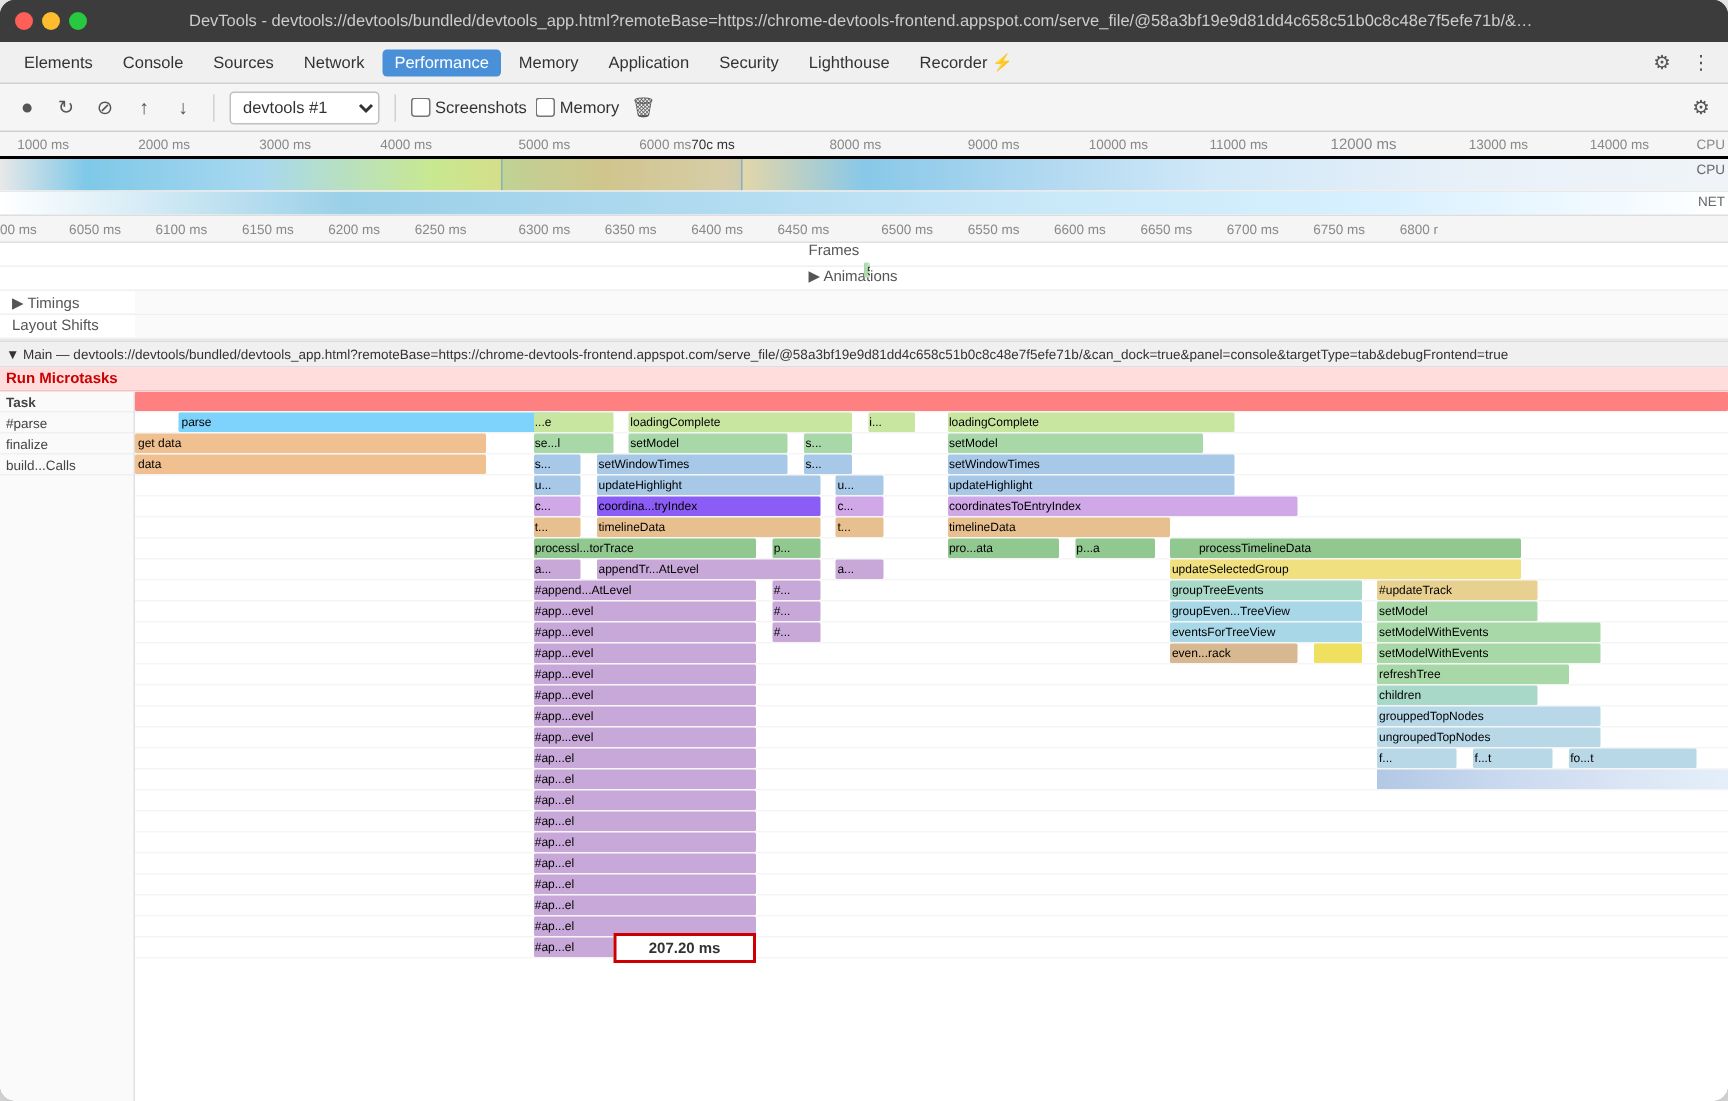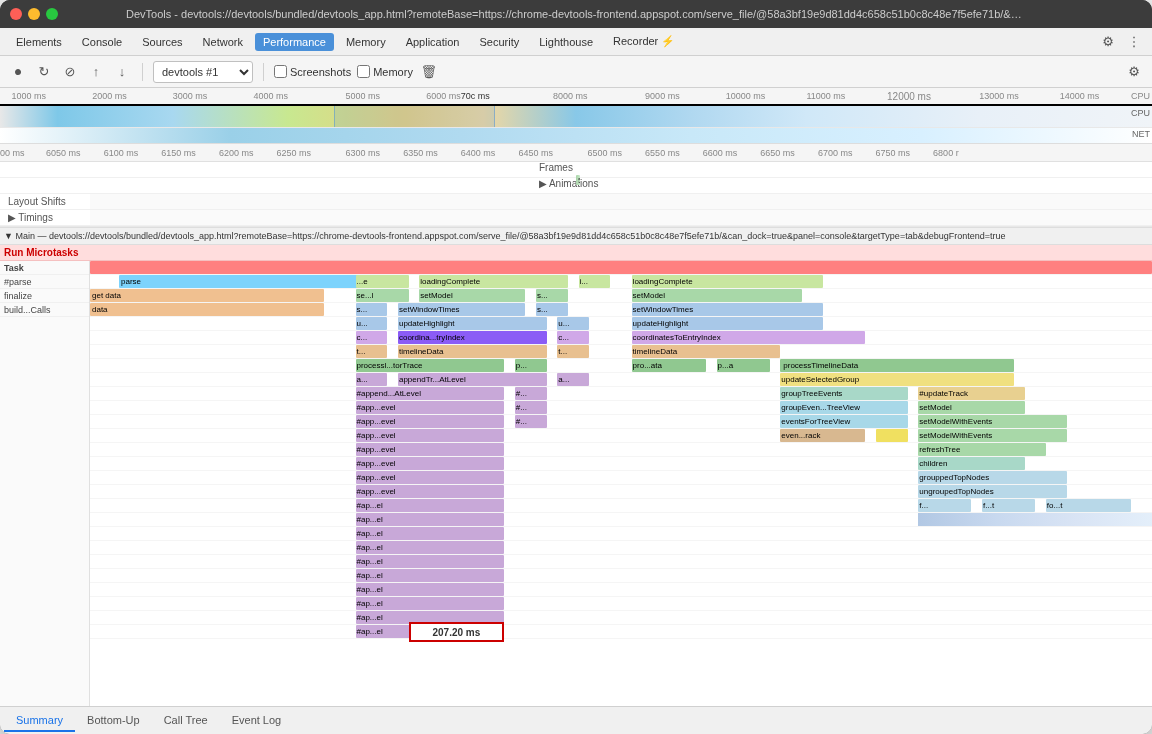--- a/index.html
+++ b/index.html
@@ -291,26 +291,26 @@
             <div style="position:absolute;top:2px;left:5%;height:10px;width:38%;background:linear-gradient(to right,#a8d4a8,#c8e8c8);border-radius:1px;font-size:8px;padding:1px 2px;overflow:hidden;color:#333;">5524.8 ms</div>
           </div>
         </div>
 
         <div style="height:16px;display:flex;align-items:center;border-bottom:1px solid #f0f0f0;flex-direction:column;">
           <span style="font-size:10px;color:#555;padding:0 8px;min-width:90px;">▶ Animations</span>
           <div style="flex:1;height:100%;background:#fafafa;"></div>
         </div>
 
         <div style="height:16px;display:flex;align-items:center;border-bottom:1px solid #f0f0f0;">
+          <span style="font-size:10px;color:#555;padding:0 8px;min-width:90px;">▶ Timings</span>
+          <div style="flex:1;height:100%;background:#fafafa;"></div>
+        </div>
+
+        <div style="height:16px;display:flex;align-items:center;border-bottom:1px solid #f0f0f0;">
           <span style="font-size:10px;color:#555;padding:0 8px;min-width:90px;">Layout Shifts</span>
-          <div style="flex:1;height:100%;background:#fafafa;"></div>
-        </div>
-
-        <div style="height:16px;display:flex;align-items:center;border-bottom:1px solid #f0f0f0;">
-          <span style="font-size:10px;color:#555;padding:0 8px;min-width:90px;">▶ Timings</span>
           <div style="flex:1;height:100%;background:#fafafa;"></div>
         </div>
       </div>
 
       <div style="height:18px;background:#f0f0f0;border-bottom:1px solid #ddd;border-top:1px solid #ddd;display:flex;align-items:center;padding:0 4px;font-size:9px;color:#333;flex-shrink:0;overflow:hidden;white-space:nowrap;">
         <span>▼ Main — devtools://devtools/bundled/devtools_app.html?remoteBase=https://chrome-devtools-frontend.appspot.com/serve_file/@58a3bf19e9d81dd4c658c51b0c8c48e7f5efe71b/&amp;can_dock=true&amp;panel=console&amp;targetType=tab&amp;debugFrontend=true</span>
       </div>
 
       <div style="height:16px;background:#ffdddd;border-bottom:1px solid #f5c0c0;display:flex;align-items:center;padding:0 4px;font-size:10px;color:#cc0000;font-weight:bold;flex-shrink:0;">
         <span>Run Microtasks</span>
@@ -374,21 +374,21 @@
             <div style="position:absolute;left:29%;width:14%;height:13px;background:#e8c090;font-size:8px;overflow:hidden;display:flex;align-items:center;padding:0 1px;border-radius:1px;">timelineData</div>
             <div style="position:absolute;left:44%;width:3%;height:13px;background:#e8c090;font-size:8px;overflow:hidden;display:flex;align-items:center;padding:0 1px;border-radius:1px;">t...</div>
             <div style="position:absolute;left:51%;width:14%;height:13px;background:#e8c090;font-size:8px;overflow:hidden;display:flex;align-items:center;padding:0 1px;border-radius:1px;">timelineData</div>
           </div>
 
           <div style="height:14px;position:relative;border-bottom:1px solid #f5f5f5;">
             <div style="position:absolute;left:25%;width:14%;height:13px;background:#90c890;font-size:8px;overflow:hidden;display:flex;align-items:center;padding:0 1px;border-radius:1px;">processl...torTrace</div>
             <div style="position:absolute;left:40%;width:3%;height:13px;background:#90c890;font-size:8px;overflow:hidden;display:flex;align-items:center;padding:0 1px;border-radius:1px;">p...</div>
             <div style="position:absolute;left:51%;width:7%;height:13px;background:#90c890;font-size:8px;overflow:hidden;display:flex;align-items:center;padding:0 1px;border-radius:1px;">pro...ata</div>
             <div style="position:absolute;left:59%;width:5%;height:13px;background:#90c890;font-size:8px;overflow:hidden;display:flex;align-items:center;padding:0 1px;border-radius:1px;">p...a</div>
-            <div style="position:absolute;left:65%;width:22%;height:13px;background:#90c890;font-size:8px;overflow:hidden;display:flex;align-items:center;padding:0 3px;border-radius:1px;">processTimelineData</div>
+            <div style="position:absolute;left:65%;width:22%;height:13px;background:#90c890;font-size:8px;overflow:hidden;display:flex;align-items:center;padding:0 19px;border-radius:1px;">processTimelineData</div>
           </div>
 
           <div style="height:14px;position:relative;border-bottom:1px solid #f5f5f5;">
             <div style="position:absolute;left:25%;width:3%;height:13px;background:#c8a8d8;font-size:8px;overflow:hidden;display:flex;align-items:center;padding:0 1px;border-radius:1px;">a...</div>
             <div style="position:absolute;left:29%;width:14%;height:13px;background:#c8a8d8;font-size:8px;overflow:hidden;display:flex;align-items:center;padding:0 1px;border-radius:1px;">appendTr...AtLevel</div>
             <div style="position:absolute;left:44%;width:3%;height:13px;background:#c8a8d8;font-size:8px;overflow:hidden;display:flex;align-items:center;padding:0 1px;border-radius:1px;">a...</div>
             <div style="position:absolute;left:65%;width:22%;height:13px;background:#f0e080;font-size:8px;overflow:hidden;display:flex;align-items:center;padding:0 1px;border-radius:1px;">updateSelectedGroup</div>
           </div>
 
           <div style="height:14px;position:relative;border-bottom:1px solid #f5f5f5;">
@@ -483,22 +483,16 @@
             <div style="position:absolute;left:25%;width:14%;height:13px;background:#c8a8d8;font-size:8px;overflow:hidden;display:flex;align-items:center;padding:0 1px;border-radius:1px;">#ap...el</div>
 
             <div style="position:absolute;left:30%;width:9%;height:20px;border:2px solid #cc0000;background:white;display:flex;align-items:center;justify-content:center;font-size:10px;font-weight:bold;color:#333;z-index:10;top:-3px;">
               <span>207.20 ms</span>
             </div>
           </div>
 
         </div>
       </div>
 
-      <div class="bottom-tabs">
-        <div class="bottom-tab active">Summary</div>
-        <div class="bottom-tab">Bottom-Up</div>
-        <div class="bottom-tab">Call Tree</div>
-        <div class="bottom-tab">Event Log</div>
-      </div>
 
     </div>
   </div>
 </div>
 
 </body></html>

